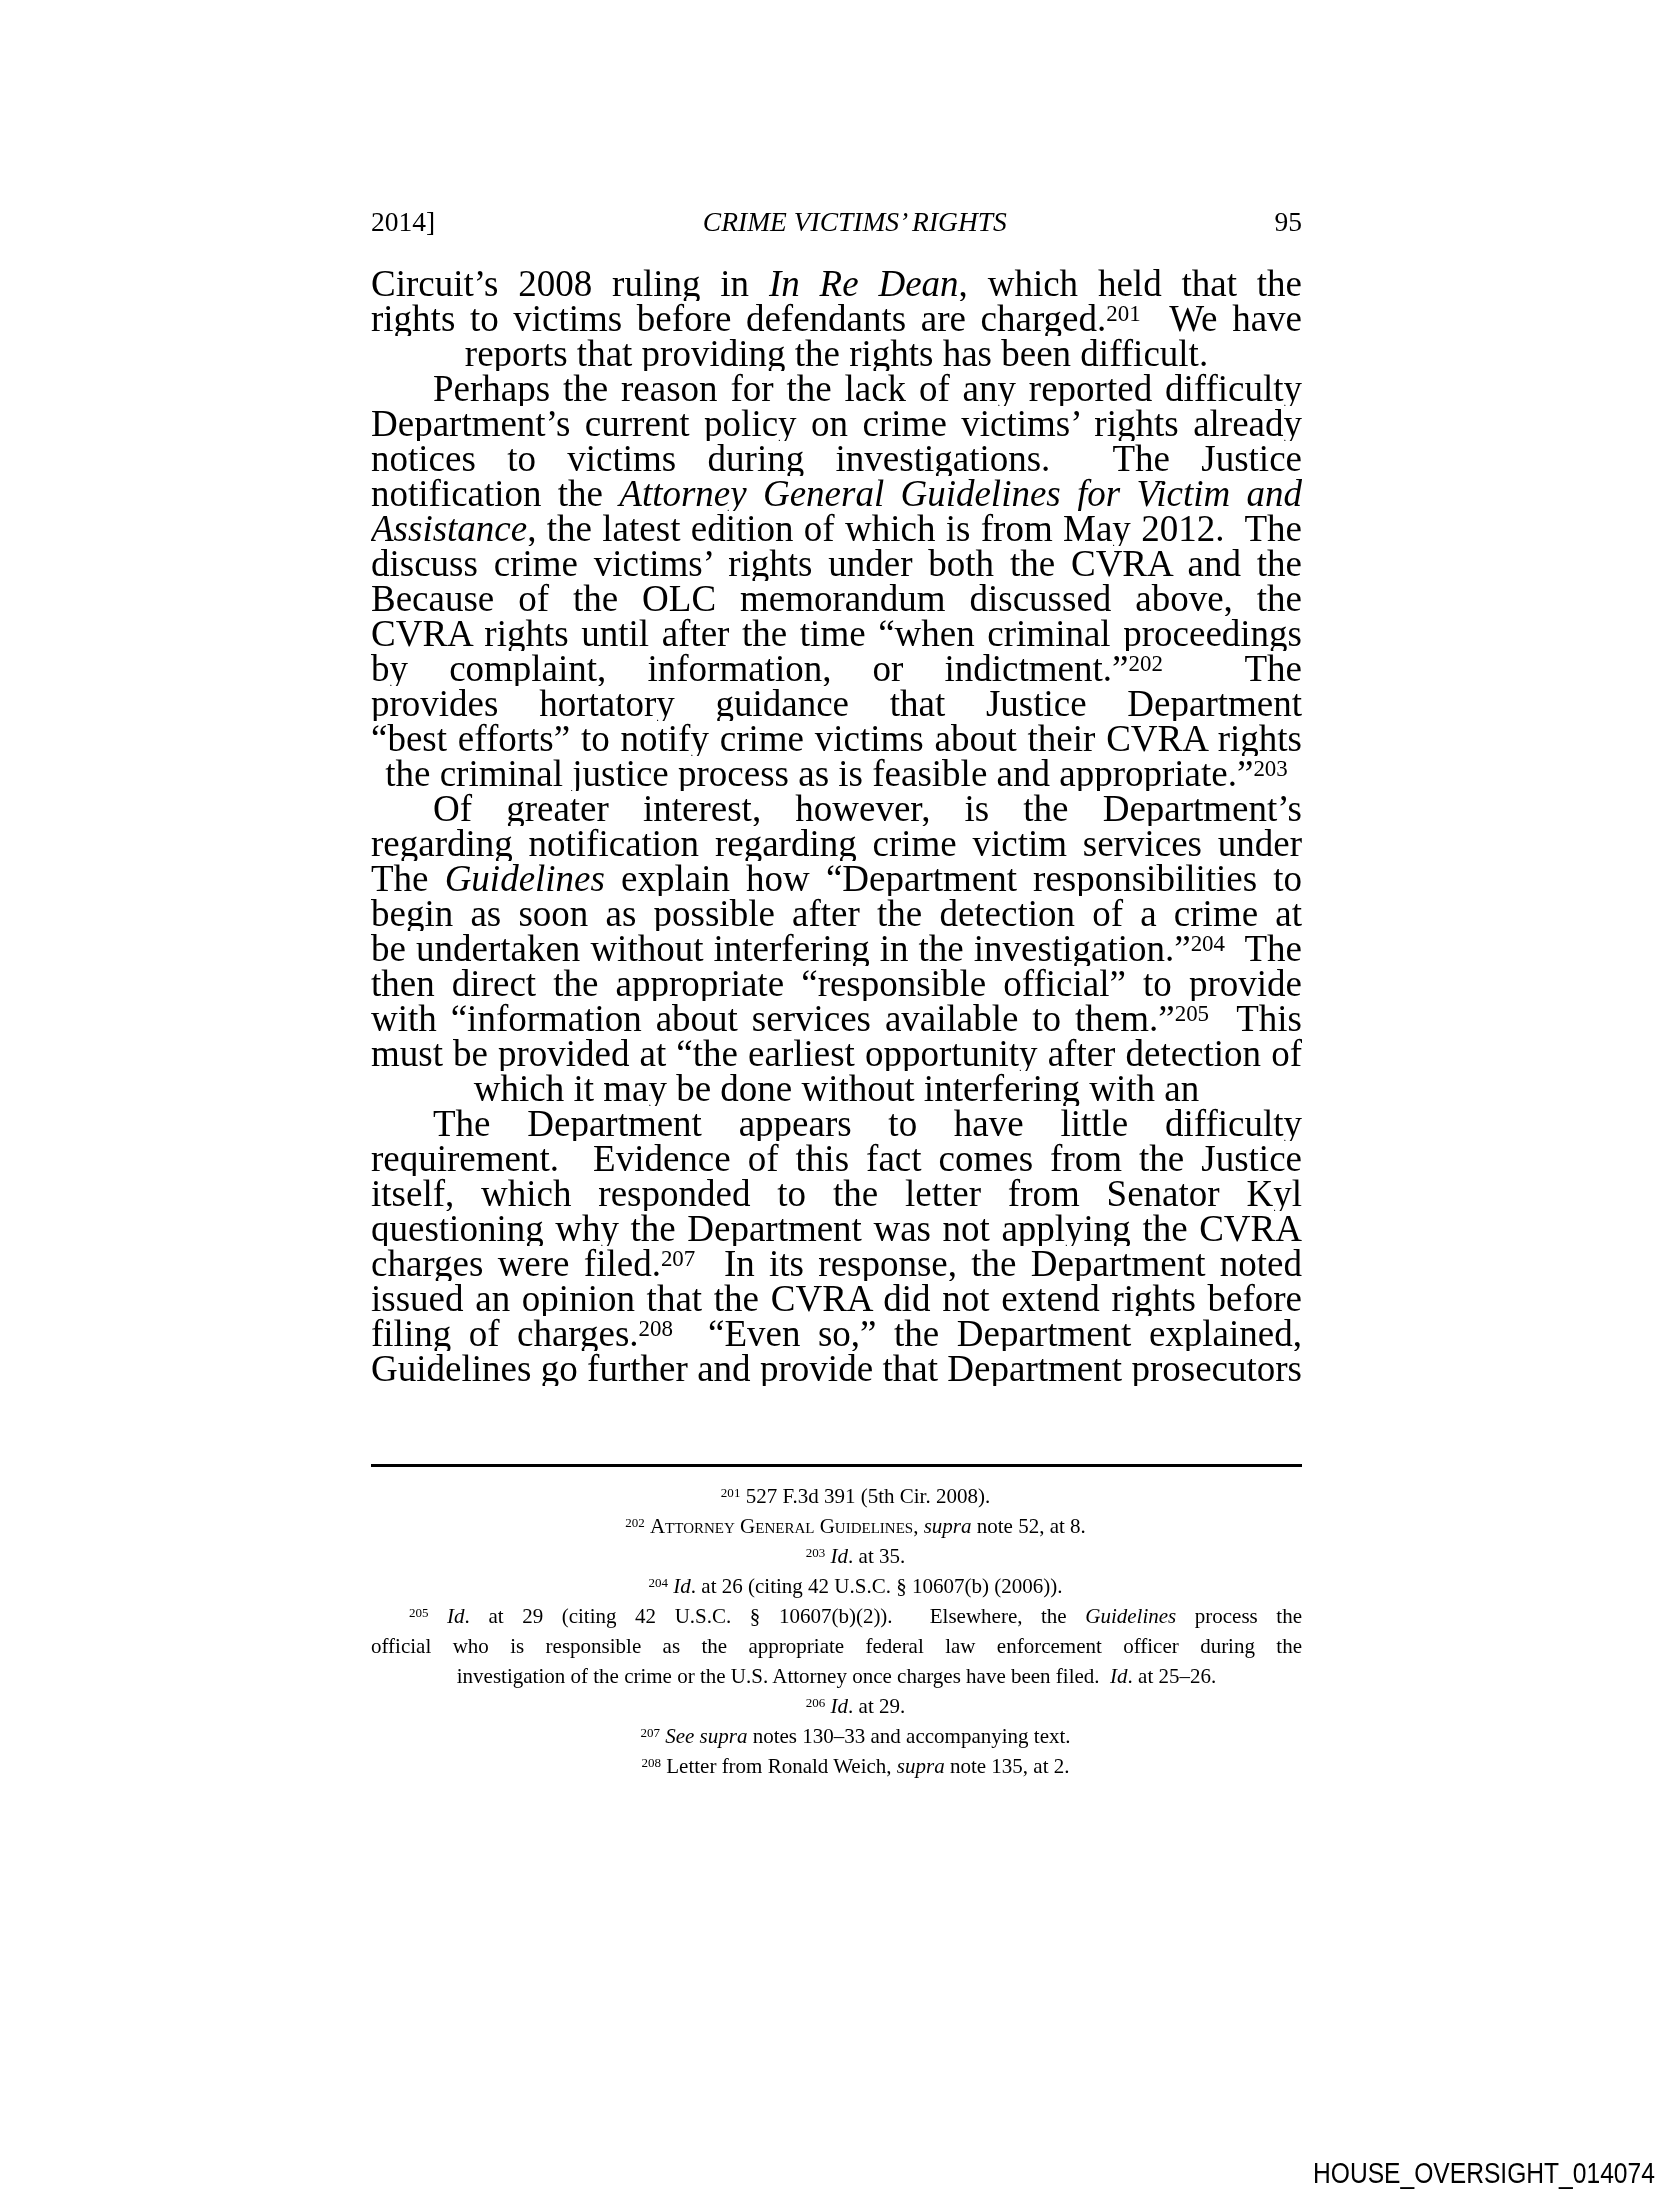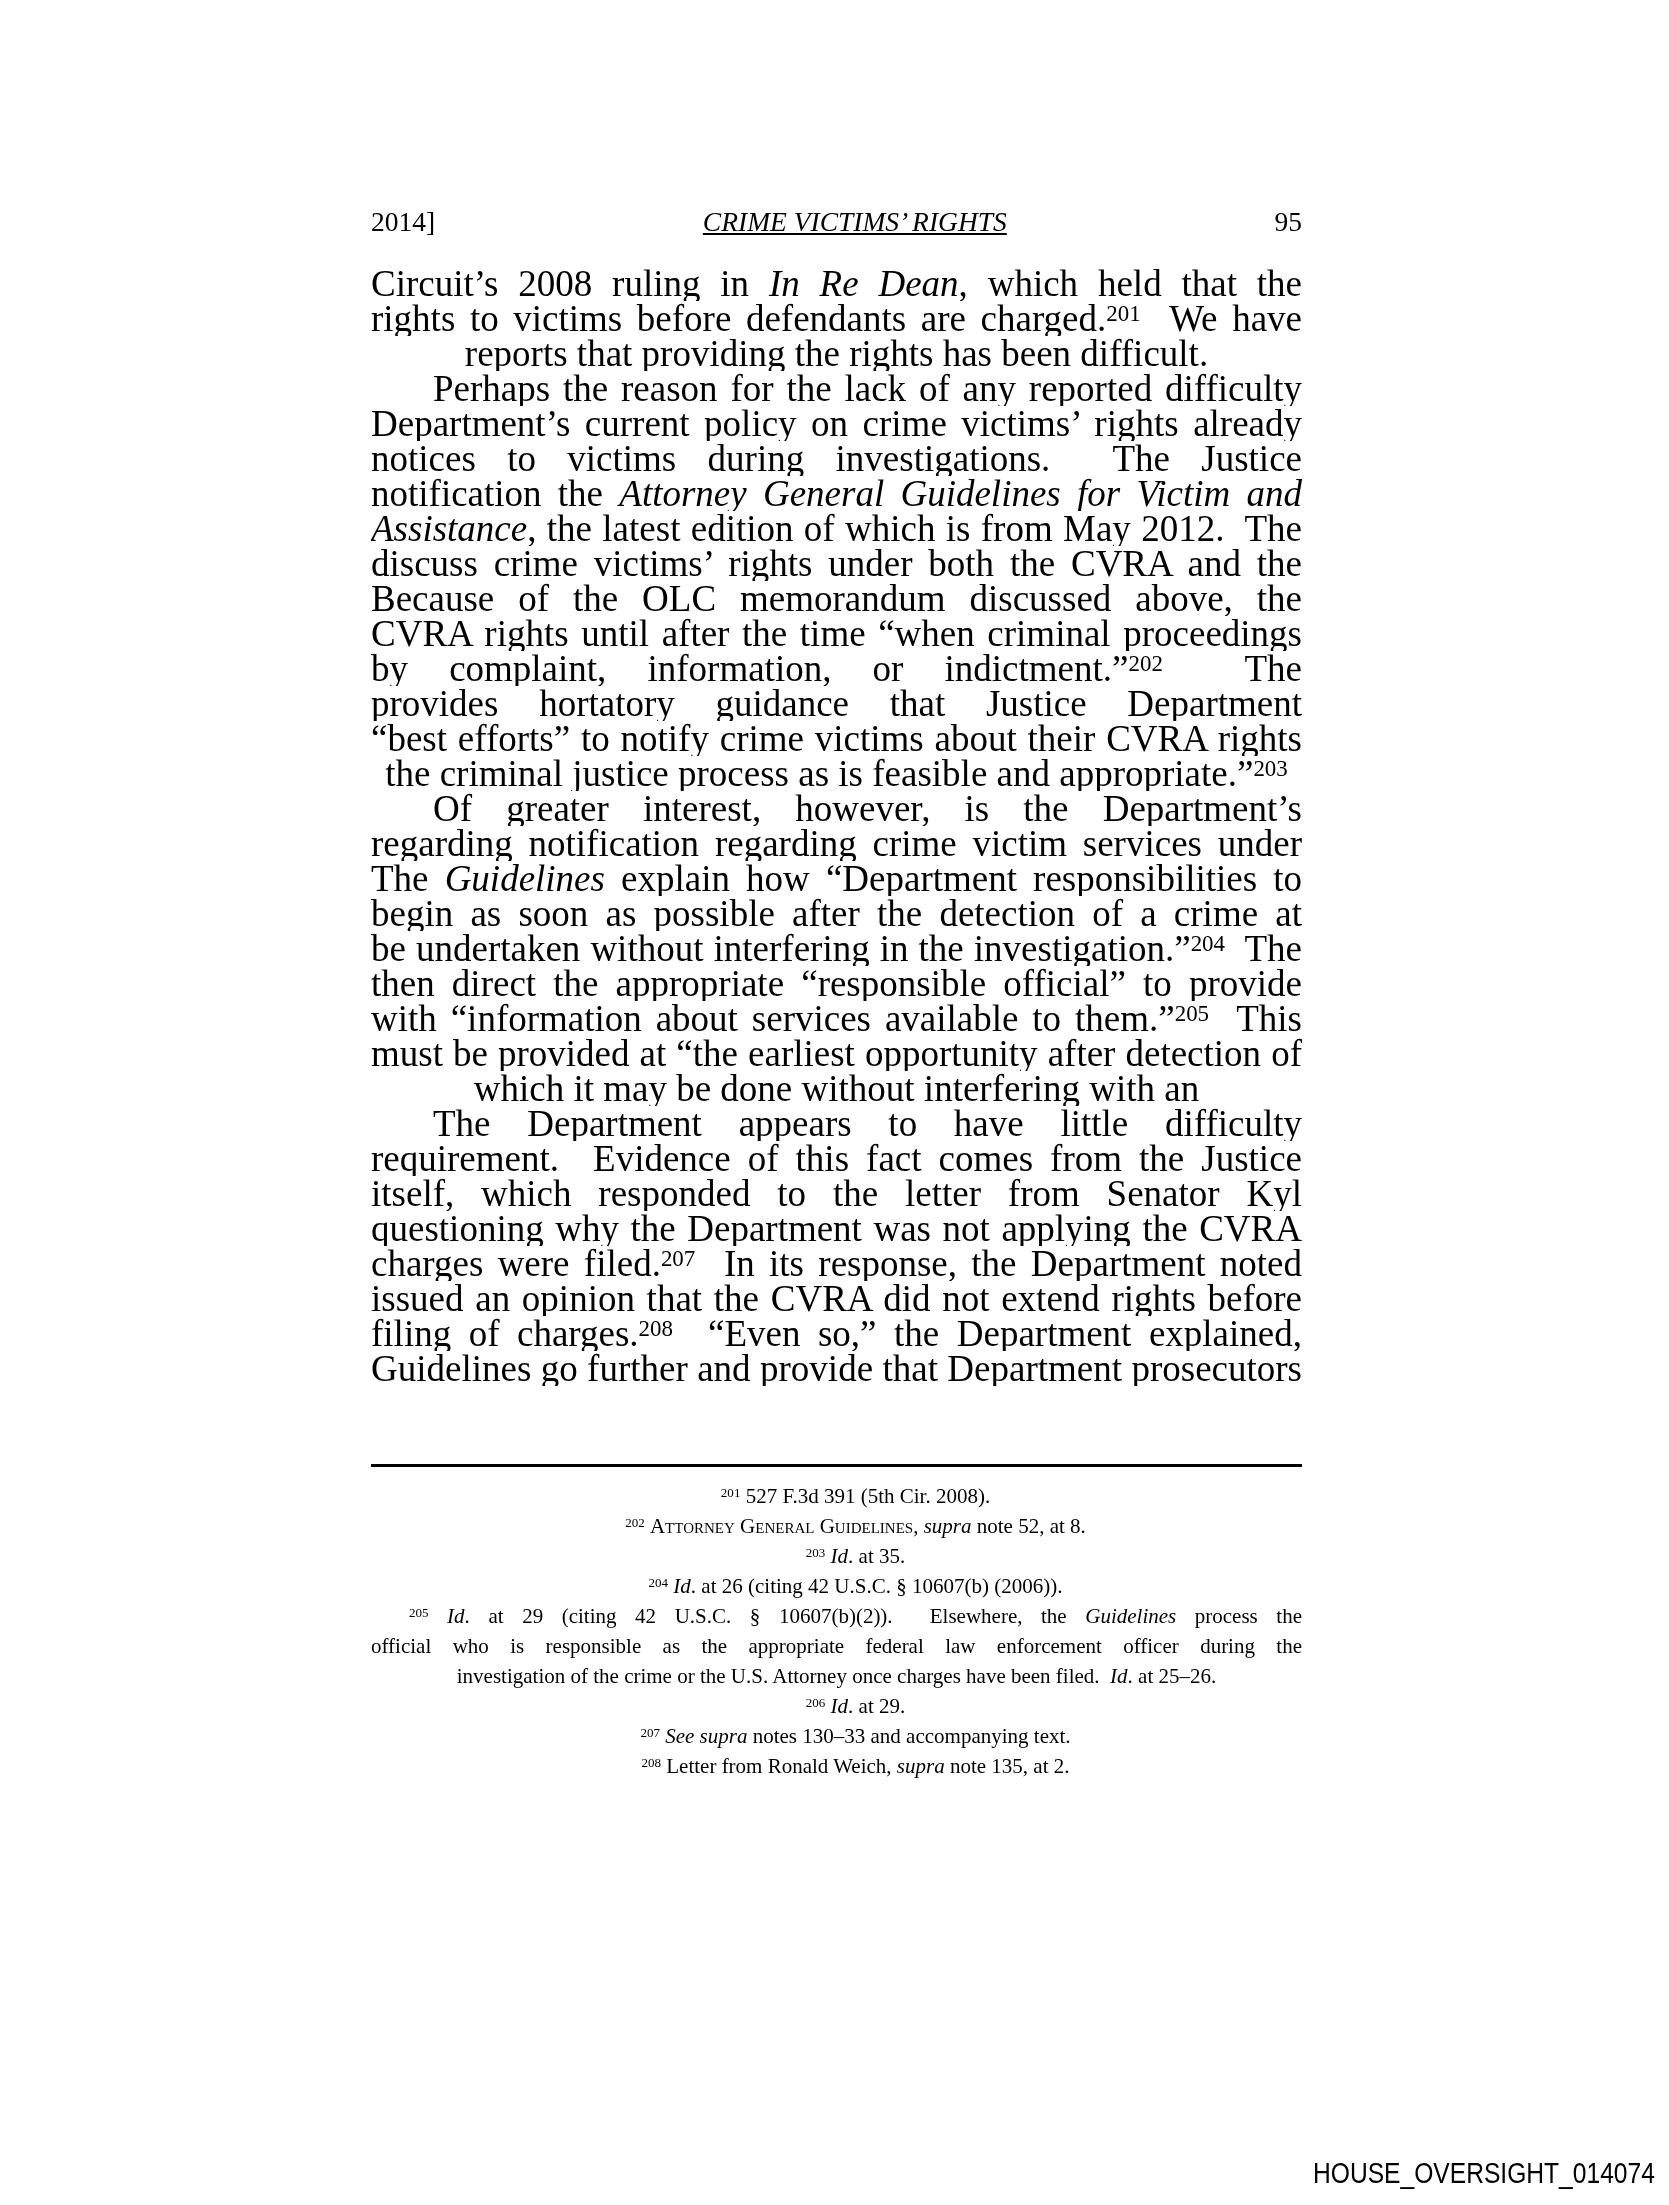--- a/index.html
+++ b/index.html
@@ -5,21 +5,21 @@
   html,body { margin:0; padding:0; background:#ffffff; }
   .page {
     position:relative; width:1669px; height:2205px; background:#ffffff;
     color:#000; font-family:"Liberation Serif", serif; overflow:hidden;
   }
   .running-head {
     position:absolute; left:371px; top:194px; width:931px;
     display:flex; justify-content:space-between; align-items:baseline;
     font-size:27.5px; line-height:33px;margin-top:11px;
   }
-  .hdr-title { font-style:italic;text-decoration:underline; }
+  .hdr-title { font-style:italic; }
   .body-text { position:absolute; left:371px; top:266px; width:931px; font-size:37px; }
   .line { height:35px; line-height:35px; overflow:hidden; white-space:pre-wrap; }
   .just { text-align:justify; }
   .just::after { content:""; display:inline-block; width:100%; height:0; }
   .last { text-align:center; }
   .body-text .ind { text-indent:62px; }
   .it { font-style:italic; }
   .sc { font-variant:small-caps; }
   .sup { font-size:0.62em; position:relative; top:-0.45em; line-height:0; }
   .fn-rule { position:absolute; left:371px; top:1464px; width:931px; height:2.6px; background:#000; }

